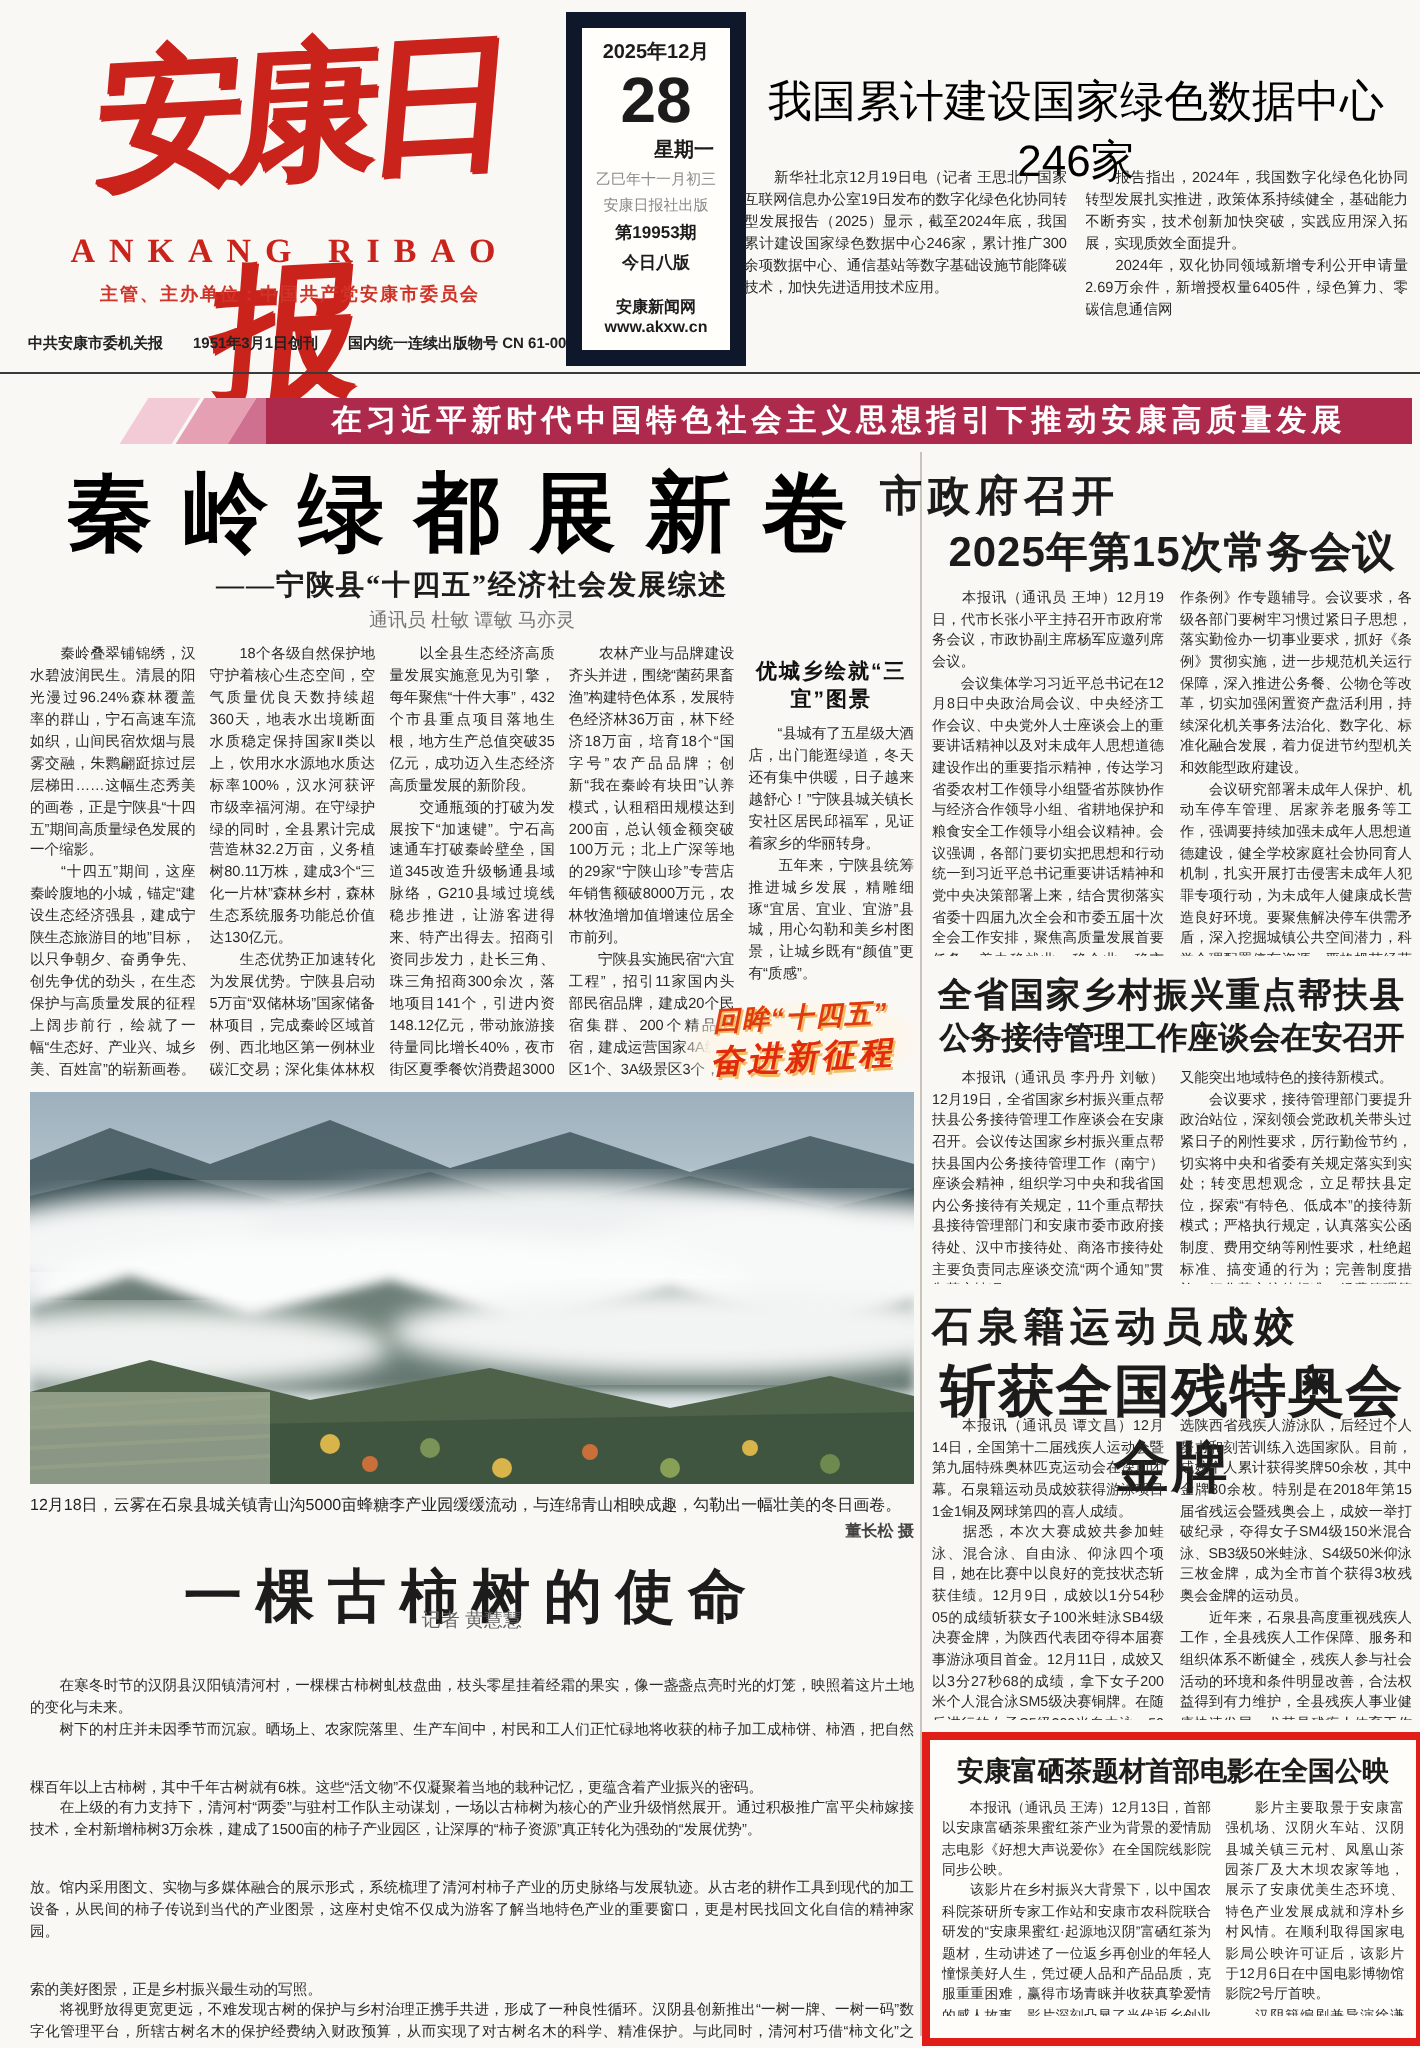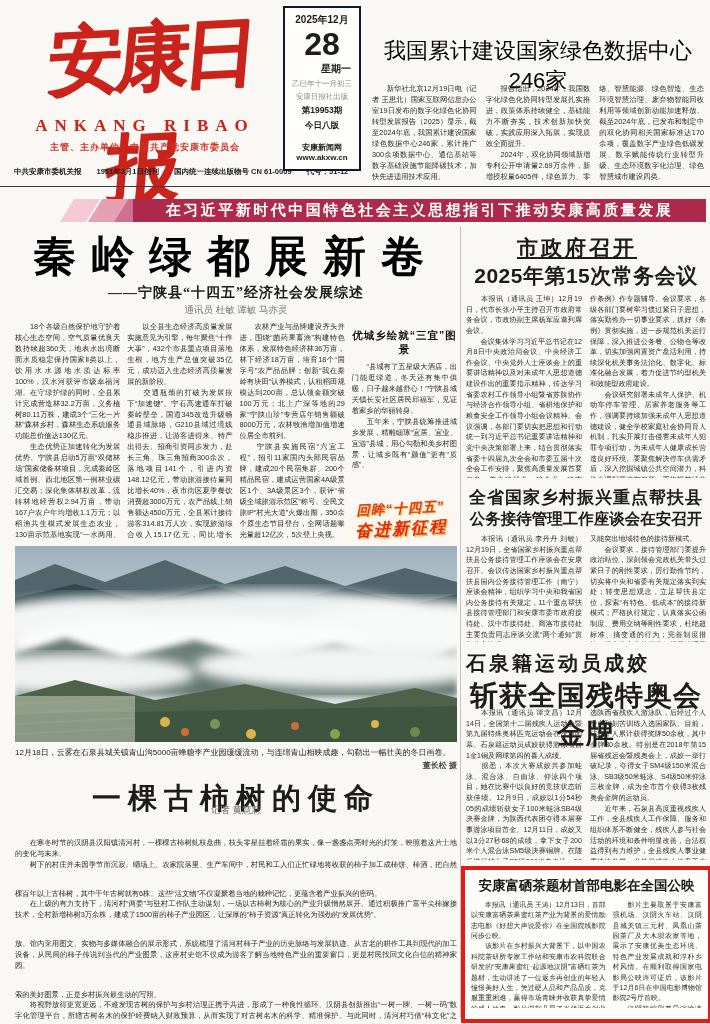--- a/index.html
+++ b/index.html
@@ -16,21 +16,21 @@
   .subhead{font-size:10.5px;font-weight:900;text-align:center;margin:7px 0 5px 0;color:#111;letter-spacing:1px;}
   
   .brand{left:10px;top:2px;width:270px;height:120px;text-align:center;}
   .brand-title{font-size:74px;font-weight:900;color:#c9231c;letter-spacing:-6px;line-height:110px;
     transform:rotate(-3deg) skewX(-8deg);display:inline-block;text-shadow:1px 1px 0 #c9231c;}
   .brand-latin{left:10px;top:116px;width:270px;text-align:center;font-weight:700;color:#c9231c;font-size:17px;letter-spacing:7px;}
   .brand-super{left:10px;top:141px;width:270px;text-align:center;font-weight:700;color:#d03328;font-size:9px;letter-spacing:1px;}
   .masthead-foot{left:14px;top:167px;width:420px;font-size:7.5px;font-weight:700;color:#222;}
   .toprule{left:0;top:186px;width:710px;border-top:1.5px solid #3a3a3a;}
   
-  .datebox{left:283px;top:6px;width:74px;height:156px;border:2px solid #0f172a;background:#fffefb;text-align:center;padding-top:5px;}
+  .datebox{left:283px;top:6px;width:74px;height:156px;border:8px solid #0f172a;background:#fffefb;text-align:center;padding-top:5px;}
   .db-month{font-size:10px;font-weight:700;}
   .db-day{font-size:32px;font-weight:700;line-height:34px;}
   .db-week{font-size:10px;font-weight:700;margin-top:1px;padding-left:28px;}
   .db-gray{font-size:7.5px;color:#8a8a8a;margin-top:3px;}
   .db-issue{font-size:8.5px;font-weight:700;margin-top:3px;}
   .db-site{font-size:8px;font-weight:700;margin-top:10px;}
   .db-url{font-size:8px;font-weight:700;}
   
   .top-headline{left:370px;top:36px;width:336px;font-size:22px;font-weight:400;letter-spacing:0px;text-align:center;color:#000;}
   .top-cols{left:372px;top:84px;width:332px;height:98px;gap:9px;}
@@ -54,21 +54,21 @@
   .photo{left:15px;top:546px;width:442px;height:196px;overflow:hidden;background:#b9c6cd;}
   .caption{left:15px;top:747px;width:442px;font-size:8px;line-height:1.6;color:#222;}
   .credit{text-align:right;font-weight:700;color:#444;}
   
   .pers-head{left:15px;top:779px;width:442px;text-align:center;font-size:29px;font-weight:900;letter-spacing:7px;}
   .pers-byline{left:15px;top:804px;width:442px;text-align:center;font-size:9.5px;color:#666;}
   .pers-body{left:15px;top:838px;width:442px;height:182px;gap:20px;flex-direction:column;}
   .pers-body .coltext{height:100%;}
   
   .vrule{left:460px;top:226px;width:0;height:792px;border-left:1px solid #c8c4bc;}
-  .gov-h1{left:457px;top:234px;width:240px;text-align:center;font-size:21px;font-weight:900;letter-spacing:3px;text-decoration:underline;}
+  .gov-h1{left:440px;top:234px;width:240px;text-align:left;font-size:21px;font-weight:900;letter-spacing:3px;}
   .gov-h2{left:466px;top:262px;width:240px;text-align:center;font-size:21px;font-weight:900;letter-spacing:0.5px;}
   .gov-body{left:466px;top:294px;width:240px;height:184px;gap:8px;}
   .gov-body .coltext,.rec-body .coltext,.ath-body .coltext{font-size:7.1px;height:100%;}
   .rec-h1{left:466px;top:486px;width:240px;text-align:center;font-size:17px;font-weight:700;letter-spacing:1px;}
   .rec-h2{left:466px;top:509px;width:240px;text-align:center;font-size:15.5px;font-weight:900;}
   .rec-body{left:466px;top:534px;width:240px;height:108px;gap:8px;}
   .ath-h1{left:466px;top:650px;width:240px;font-size:20px;font-weight:900;letter-spacing:3px;}
   .ath-h2{left:466px;top:677px;width:240px;text-align:center;font-size:28px;font-weight:900;letter-spacing:1px;}
   .ath-body{left:466px;top:708px;width:240px;height:152px;gap:8px;}
   .movie-box{left:461px;top:866px;width:231px;height:139px;border:4px solid #e11d19;background:#fffdf9;padding:5px 6px;}
@@ -97,35 +97,39 @@
   <div class="db-issue">今日八版</div>
   <div class="db-site">安康新闻网</div>
   <div class="db-url">www.akxw.cn</div>
 </div>
 
 <div class="abs top-headline">我国累计建设国家绿色数据中心246家</div>
 <div class="abs colwrap top-cols">
   <div class="coltext">　　新华社北京12月19日电（记者 王思北）国家互联网信息办公室19日发布的数字化绿色化协同转型发展报告（2025）显示，截至2024年底，我国累计建设国家绿色数据中心246家，累计推广300余项数据中心、通信基站等数字基础设施节能降碳技术，加快先进适用技术应用。</div>
   <div class="coltext">　　报告指出，2024年，我国数字化绿色化协同转型发展扎实推进，政策体系持续健全，基础能力不断夯实，技术创新加快突破，实践应用深入拓展，实现质效全面提升。
 　　2024年，双化协同领域新增专利公开申请量2.69万余件，新增授权量6405件，绿色算力、零碳信息通信网</div>
-  <div class="coltext">络、智慧能源、绿色智造、生态环境智慧治理、废弃物智能回收利用等领域创新动能加速释放。截至2024年底，已发布和制定中的双化协同相关国家标准达170余项，覆盖数字产业绿色低碳发展、数字赋能传统行业转型升级、生态环境数字化治理、绿色智慧城市建设四类。</div>
 </div>
 
 <div class="abs banner">
   <div class="stripe" style="left:52px;background:#f2cbd6;"></div>
   <div class="stripe" style="left:80px;background:#e5a0b4;"></div>
   <div class="stripe" style="left:106px;background:#cf7090;"></div>
   <div class="banner-red">在习近平新时代中国特色社会主义思想指引下推动安康高质量发展</div>
 </div>
 
 <div class="abs lead-head">秦岭绿都展新卷</div>
 <div class="abs lead-sub serif">——宁陕县“十四五”经济社会发展综述</div>
 <div class="abs lead-byline">通讯员 杜敏 谭敏 马亦灵</div>
 
 <div class="abs colwrap lead-body">
+  <div class="lead-col">
+    <div class="coltext" style="height:auto">　　秦岭叠翠铺锦绣，汉水碧波润民生。清晨的阳光漫过96.24%森林覆盖率的群山，宁石高速车流如织，山间民宿炊烟与晨雾交融，朱鹮翩跹掠过层层梯田……这幅生态秀美的画卷，正是宁陕县“十四五”期间高质量绿色发展的一个缩影。
+　　“十四五”期间，这座秦岭腹地的小城，锚定“建设生态经济强县，建成宁陕生态旅游目的地”目标，以只争朝夕、奋勇争先、创先争优的劲头，在生态保护与高质量发展的征程上阔步前行，绘就了一幅“生态好、产业兴、城乡美、百姓富”的崭新画卷。</div>
+
+  </div>
   <div class="lead-col">
     <div class="coltext" style="height:auto">　　18个各级自然保护地守护着核心生态空间，空气质量优良天数持续超360天，地表水出境断面水质稳定保持国家Ⅱ类以上，饮用水水源地水质达标率100%，汉水河获评市级幸福河湖。在守绿护绿的同时，全县累计完成营造林32.2万亩，义务植树80.11万株，建成3个“三化一片林”森林乡村，森林生态系统服务功能总价值达130亿元。
 　　生态优势正加速转化为发展优势。宁陕县启动5万亩“双储林场”国家储备林项目，完成秦岭区域首例、西北地区第一例林业碳汇交易；深化集体林权改革，流转林地经营权2.94万亩，带动167户农户年均增收1.1万元；以稻渔共生模式发展生态农业，130亩示范基地实现“一水两用、一田双收”，成功创建国家级全域森林康养试点建设县。</div>
 
   </div>
   <div class="lead-col">
     <div class="coltext" style="height:auto">　　以全县生态经济高质量发展实施意见为引擎，每年聚焦“十件大事”，432个市县重点项目落地生根，地方生产总值突破35亿元，成功迈入生态经济高质量发展的新阶段。
 　　交通瓶颈的打破为发展按下“加速键”。宁石高速通车打破秦岭壁垒，国道345改造升级畅通县域脉络，G210县域过境线稳步推进，让游客进得来、特产出得去。招商引资同步发力，赴长三角、珠三角招商300余次，落地项目141个，引进内资148.12亿元，带动旅游接待量同比增长40%，夜市街区夏季餐饮消费超3000万元，农产品线上销售额达4500万元，全县累计接待游客314.81万人次，实现旅游综合收入15.17亿元，同比增长74.16%。</div>
   </div>
   <div class="lead-col">

